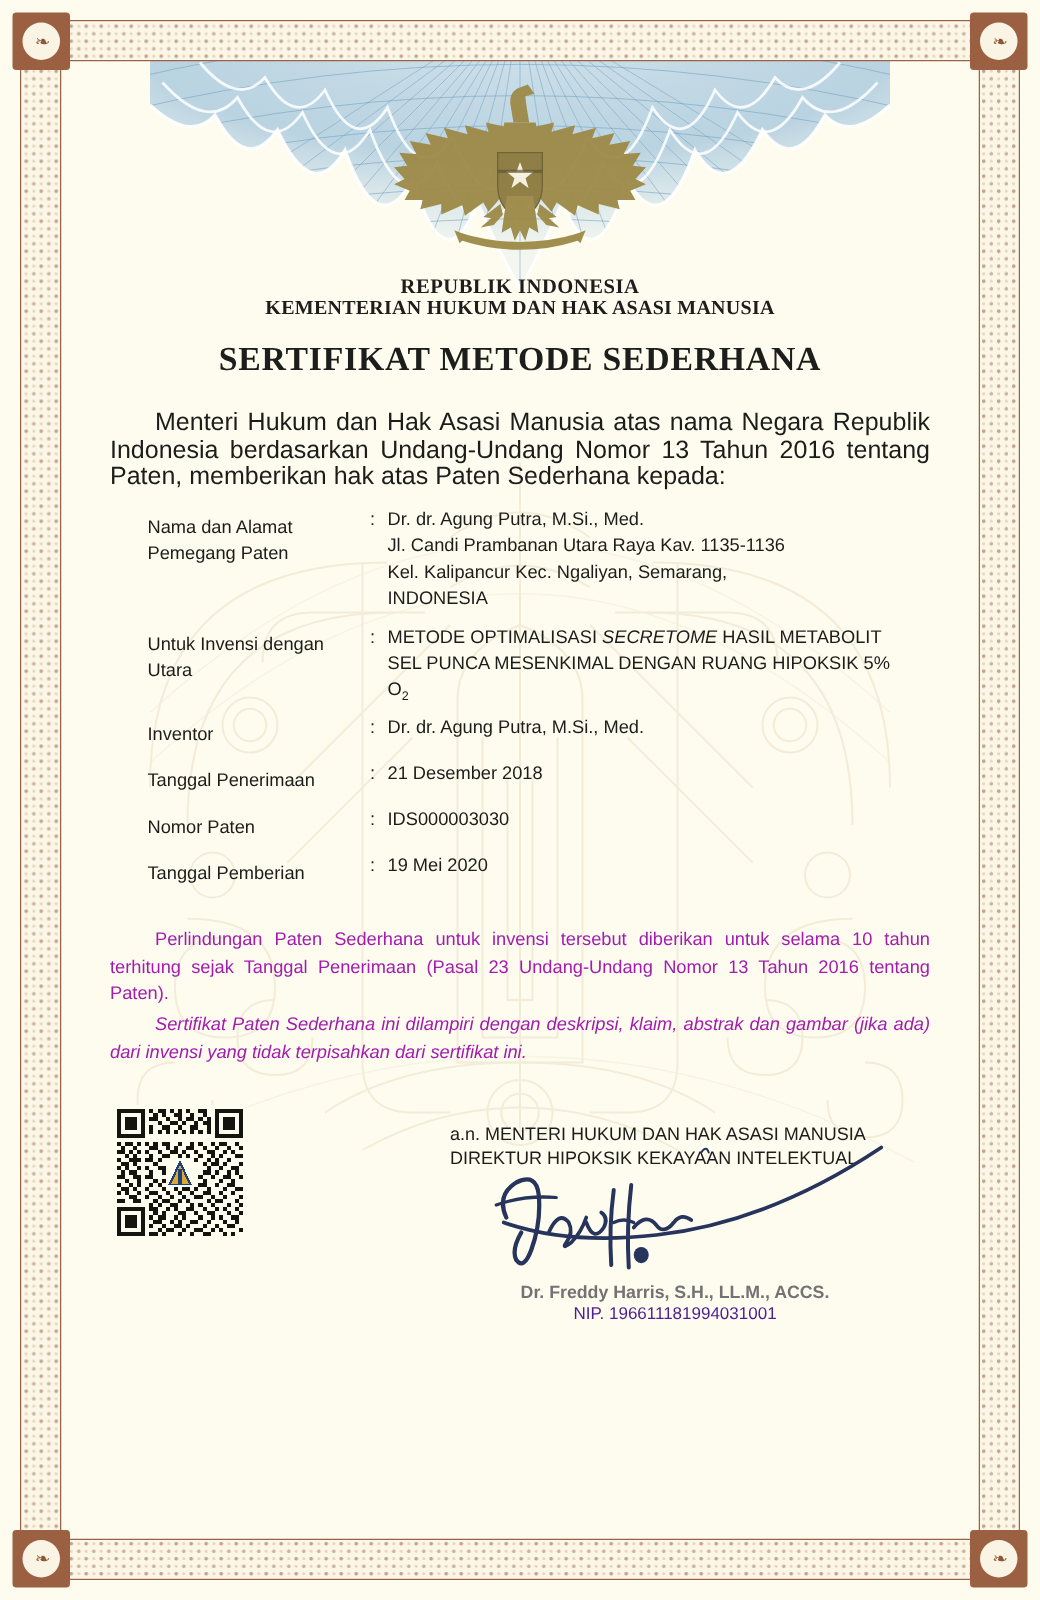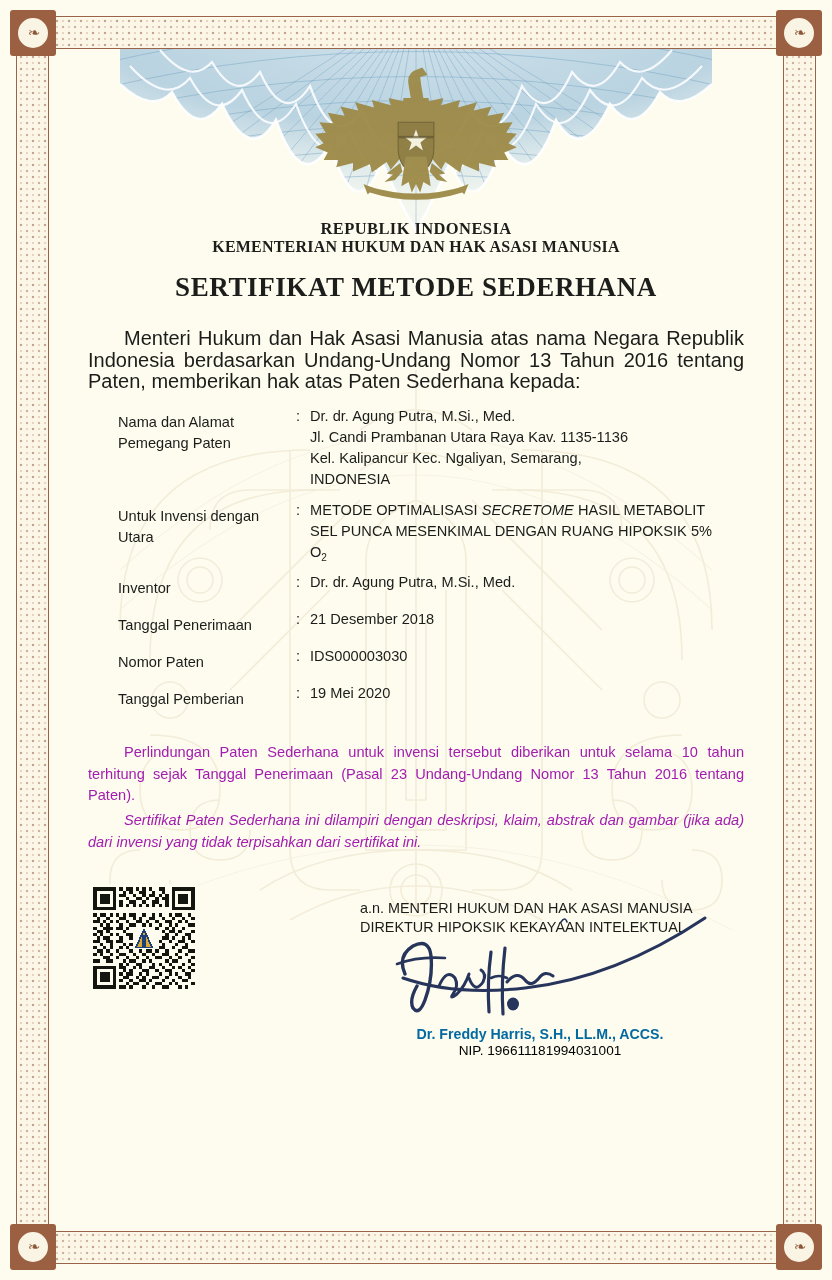--- a/index.html
+++ b/index.html
@@ -87,23 +87,23 @@
   .para{position:absolute;left:88px;width:656px;
     font-size:14.6px;line-height:21.5px;color:#a21caf;
     text-align:justify;text-indent:36px;}
   #para-1{top:742px;}
   #para-2{top:810px;font-style:italic;}
 
   
   #sig-block{position:absolute;left:360px;top:881px;width:400px;
     font-size:14.4px;line-height:19px;color:#1c1c1a;margin-top:18px;}
   #sig-name{position:absolute;left:330px;top:1026px;width:420px;
-    text-align:center;font-size:14.2px;font-weight:bold;color:#0369a1;}
+    text-align:center;font-size:14.2px;font-weight:bold;color:#737373;}
   #sig-nip{position:absolute;left:330px;top:1043px;width:420px;
-    text-align:center;font-size:13.6px;color:#000000;}
+    text-align:center;font-size:13.6px;color:#4c1d95;}
 
   #signature{position:absolute;left:395px;top:912px;width:330px;height:115px;
     pointer-events:none;}
 
   
   #qr{position:absolute;left:90px;top:884px;width:108px;height:108px;}
 </style>
 </head>
 <body>
 

